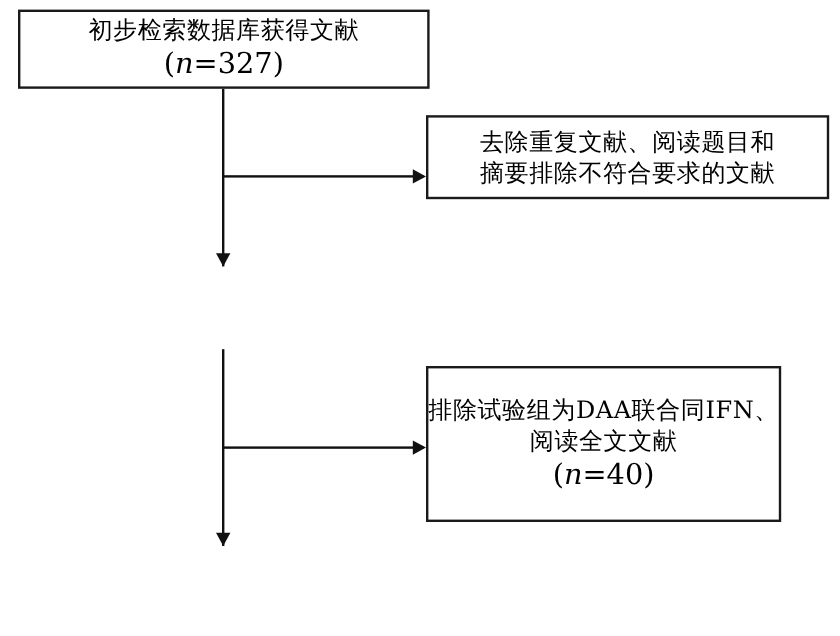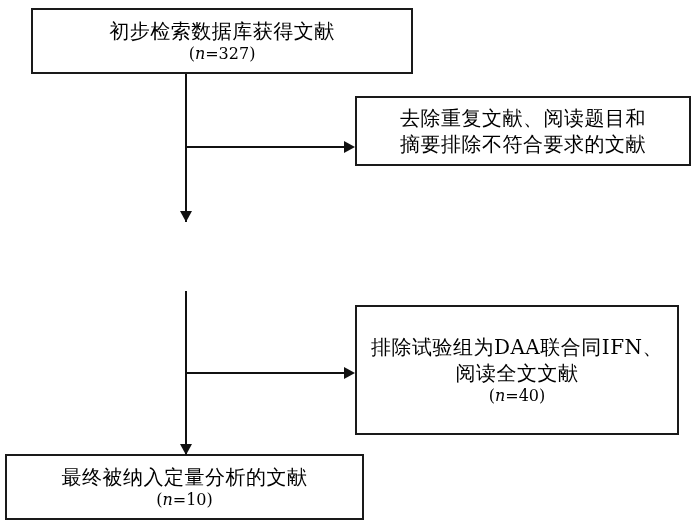--- a/index.html
+++ b/index.html
@@ -32,33 +32,33 @@
   }
   .node .line {
     font-family: "DejaVu Serif", serif;
     font-size: 20px;
     line-height: 1.30;
     white-space: nowrap;
     letter-spacing: 0.5px;
   }
   .node .count {
     font-family: "DejaVu Serif", serif;
-    font-size: 16px;
+    font-size: 24px;
     line-height: 1.30;
     white-space: nowrap;
   }
   .node .count .nvar {
     font-style: italic;
   }
 
   
-  #node-initial-records   { left: 15px;  top: 8px;   width: 382px; height: 66px; margin-left: 16px; }
+  #node-initial-records   { left: 15px;  top: 8px;   width: 343px; height: 66px; }
   #node-excluded-dupes    { left: 355px; top: 96px;  width: 336px; height: 70px; }
   #node-fulltext-review   { left: 39px;  top: 221px; width: 303px; height: 70px; }
-  #node-excluded-criteria { left: 355px; top: 305px; width: 324px; height: 130px; text-align: right; }
+  #node-excluded-criteria { left: 355px; top: 305px; width: 296px; height: 130px; text-align: right; }
   #node-final-included    { left: 5px;   top: 454px; width: 359px; height: 66px; }
 
   
   .conn {
     position: absolute;
     background: #111111;
   }
   .conn.v { width: 2px; }
   .conn.h { height: 2px; }
 
@@ -103,24 +103,20 @@
     <div class="line">摘要排除不符合要求的文献</div>
   </div>
 
 
   <div class="node" id="node-excluded-criteria">
     <div class="line">排除试验组为DAA联合同IFN、</div>
     <div class="line">阅读全文文献</div>
     <div class="count"><span>(</span><span class="nvar">n</span><span>=40)</span></div>
   </div>
 
-  <div class="node" id="node-final-included">
-    <div class="line">最终被纳入定量分析的文献</div>
-    <div class="count"><span>(</span><span class="nvar">n</span><span>=10)</span></div>
-  </div>
 
   <div class="conn v" id="trunk-1"></div>
   <div class="conn h" id="branch-1"></div>
   <div class="conn v" id="trunk-2"></div>
   <div class="conn h" id="branch-2"></div>
 
   <div class="arrow down" id="arrowhead-to-fulltext"></div>
   <div class="arrow down" id="arrowhead-to-final"></div>
   <div class="arrow right" id="arrowhead-to-dupes"></div>
   <div class="arrow right" id="arrowhead-to-criteria"></div>

